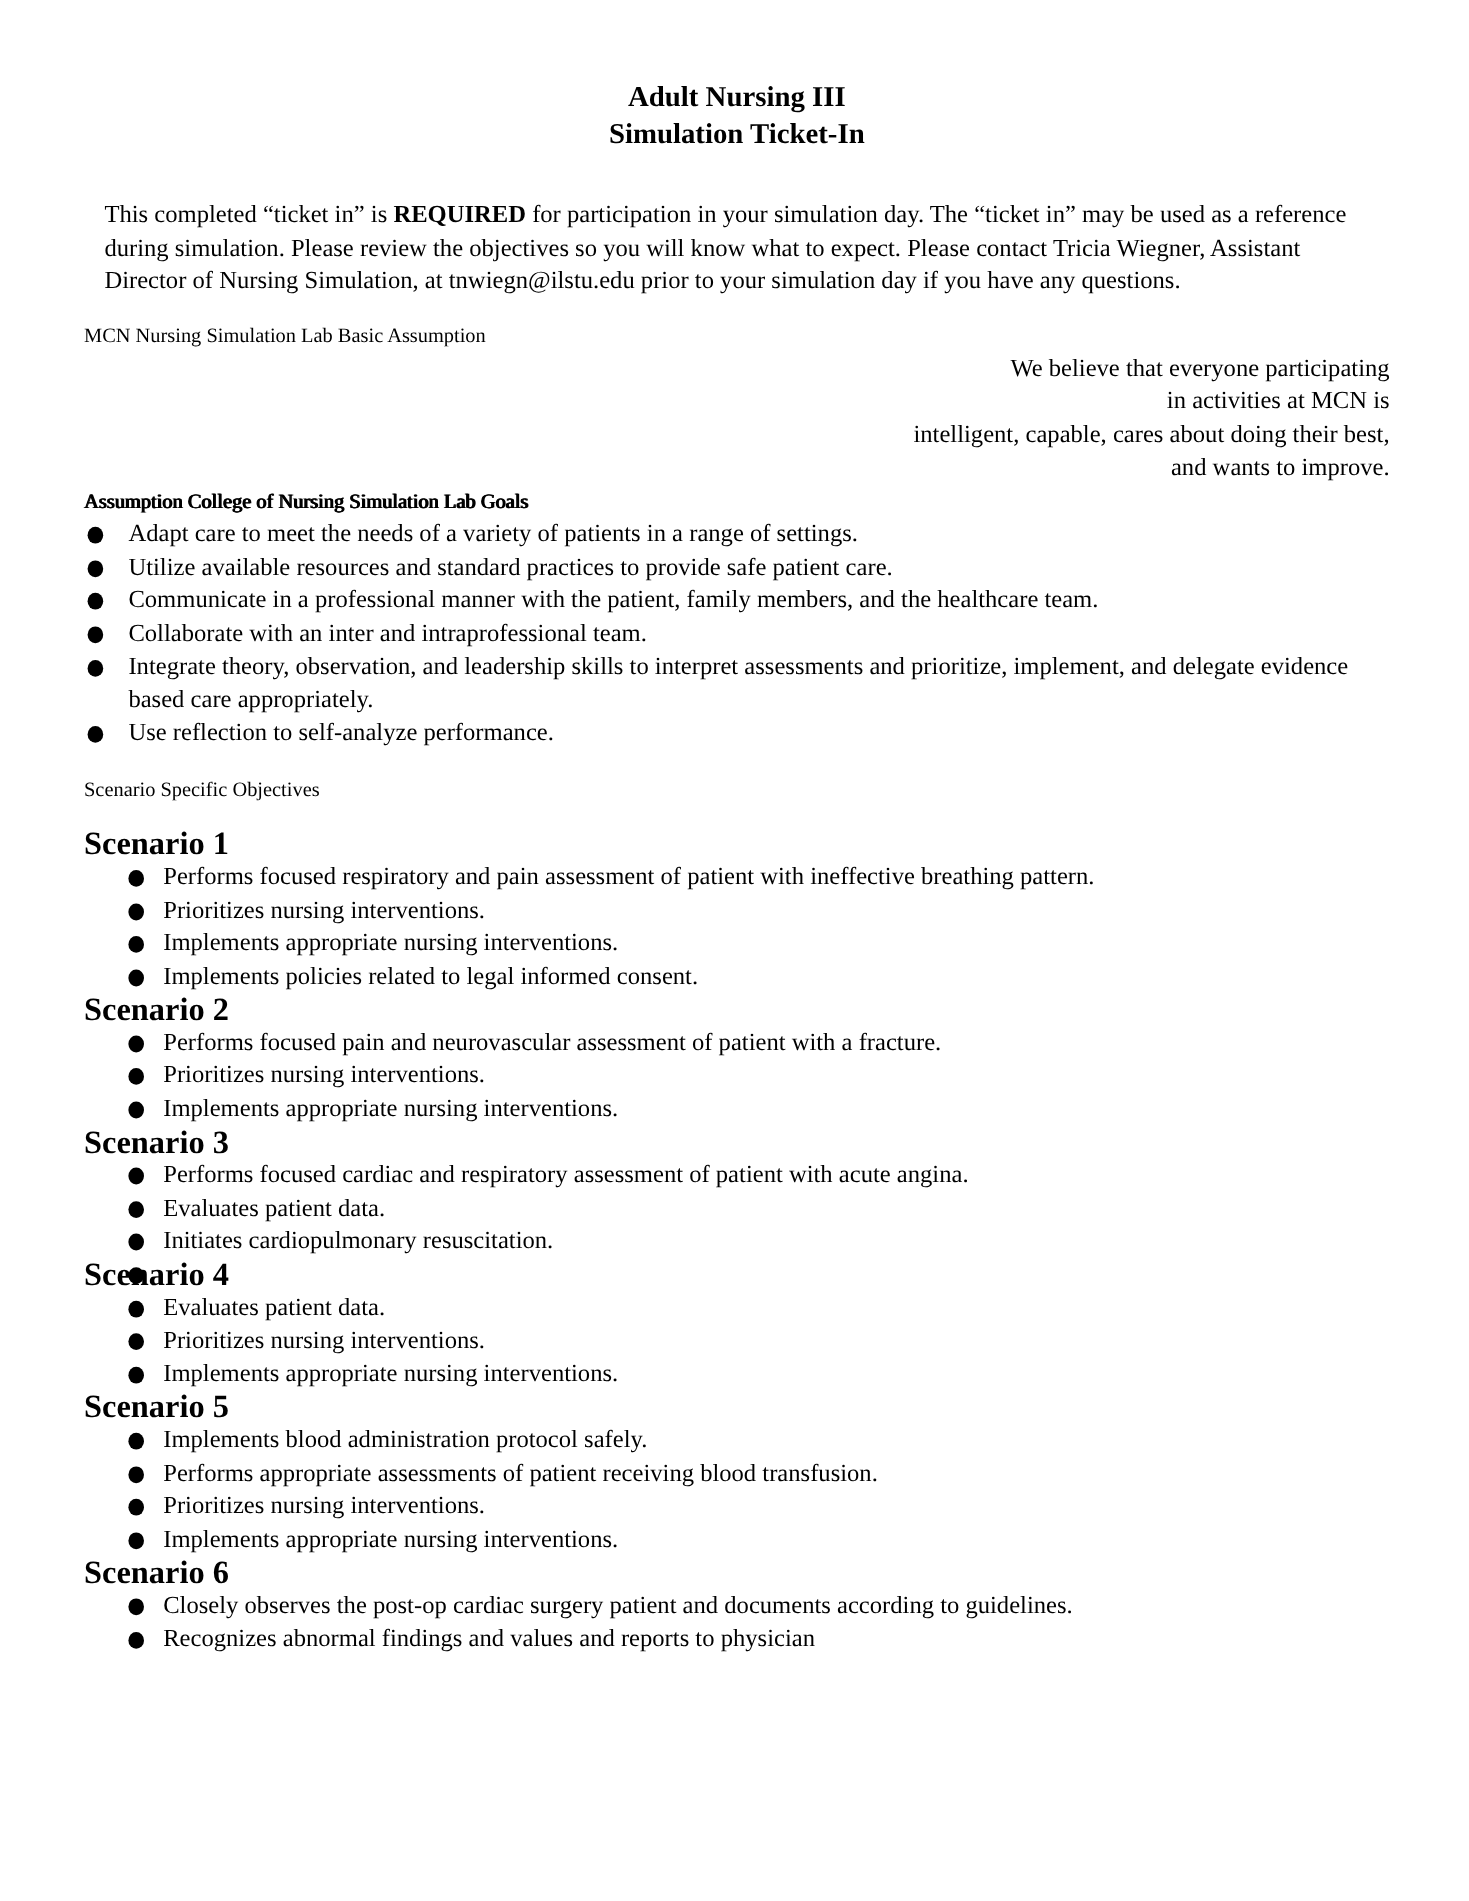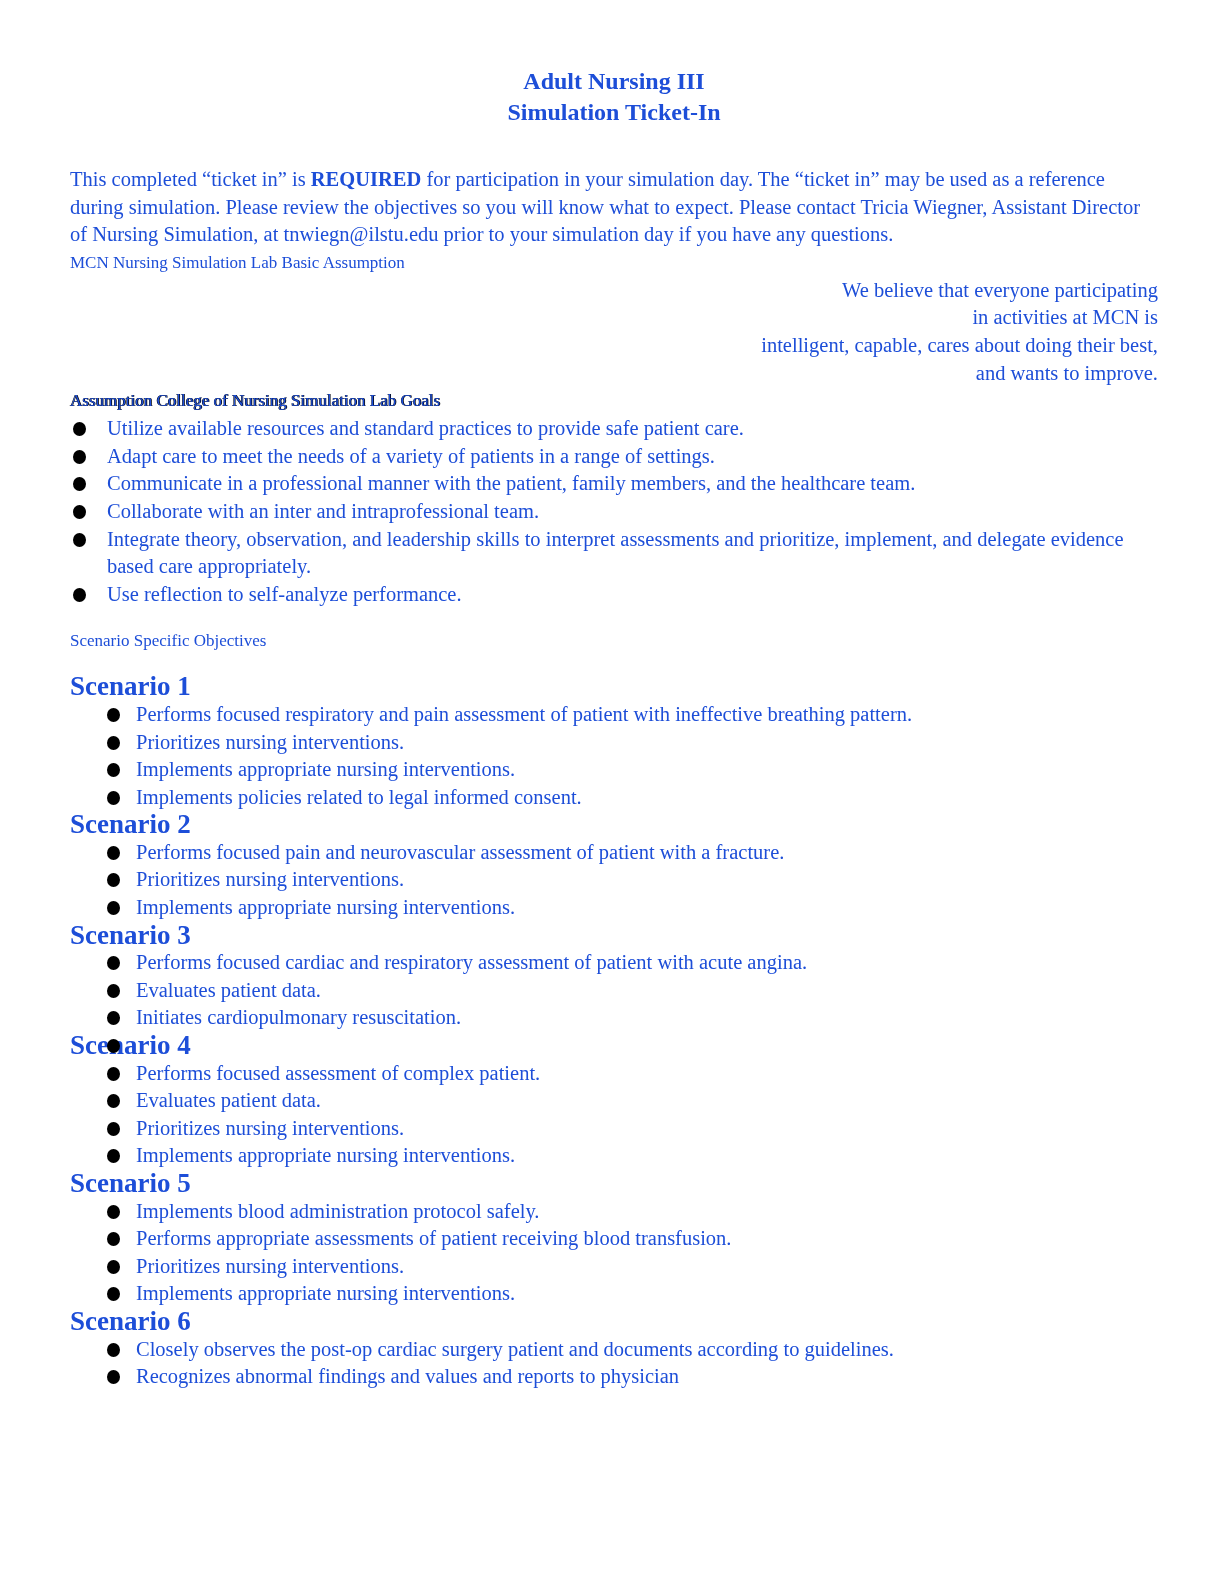--- a/index.html
+++ b/index.html
@@ -7,35 +7,35 @@
     padding: 0;
     background: #ffffff;
   }
   .page {
     position: relative;
     width: 1224px;
     height: 1584px;
     box-sizing: border-box;
     padding: 66px 66px 16px 70px;
     background: #ffffff;
-    color: #1d4ed8;
+    color: #000000;
     font-family: "Liberation Serif", "DejaVu Serif", serif;
     font-size: 20.5px;
     line-height: 27.6px;
     overflow: hidden;
   }
   .doc-title {
     margin: 0 0 38px 0;
     font-size: 24px;
     line-height: 31px;
     font-weight: bold;
     text-align: center;
   }
   .intro {
-    margin: 0;
+    margin: 17px;
     text-align: left;
   }
   .intro b { font-weight: bold; }
   .section-heading {
     margin: 0;
     font-size: 17px;
     line-height: 28px;
     font-weight: normal;
     text-align: left;
   }
@@ -103,23 +103,23 @@
 
       <div class="center-line">intelligent, capable, cares about doing their best,</div>
 
       <div class="center-line">and wants to improve.</div>
     </div>
 
   <h2 class="section-heading heavy">Assumption College of Nursing Simulation Lab Goals</h2>
 
   <ul class="bullets goals-list">
 
+      <li><span class="bullet-dot"></span><span class="li-text">Adapt care to meet the needs of a variety of patients in a range of settings.</span></li>
+
       <li><span class="bullet-dot"></span><span class="li-text">Utilize available resources and standard practices to provide safe patient care.</span></li>
-
-      <li><span class="bullet-dot"></span><span class="li-text">Adapt care to meet the needs of a variety of patients in a range of settings.</span></li>
 
       <li><span class="bullet-dot"></span><span class="li-text">Communicate in a professional manner with the patient, family members, and the healthcare team.</span></li>
 
       <li><span class="bullet-dot"></span><span class="li-text">Collaborate with an inter and intraprofessional team.</span></li>
 
 
       <li><span class="bullet-dot"></span><span class="li-text">Integrate theory, observation, and leadership skills to interpret assessments and prioritize, implement, and delegate evidence based care appropriately.</span></li>
 
       <li><span class="bullet-dot"></span><span class="li-text">Use reflection to self-analyze performance.</span></li>
     </ul>
@@ -166,21 +166,20 @@
             <li><span class="bullet-dot"></span><span class="li-text">Initiates cardiopulmonary resuscitation.</span></li>
 
             <li><span class="bullet-dot"></span></li>
           </ul>
       </section>
 
       <section class="scenario">
         <h3 class="scenario-label">Scenario 4</h3>
         <ul class="bullets scenario-list">
 
-            <li><span class="bullet-dot"></span><span class="li-text">Performs focused assessment of complex patient.</span></li>
 
             <li><span class="bullet-dot"></span><span class="li-text">Evaluates patient data.</span></li>
 
             <li><span class="bullet-dot"></span><span class="li-text">Prioritizes nursing interventions.</span></li>
 
             <li><span class="bullet-dot"></span><span class="li-text">Implements appropriate nursing interventions.</span></li>
           </ul>
       </section>
 
       <section class="scenario">

